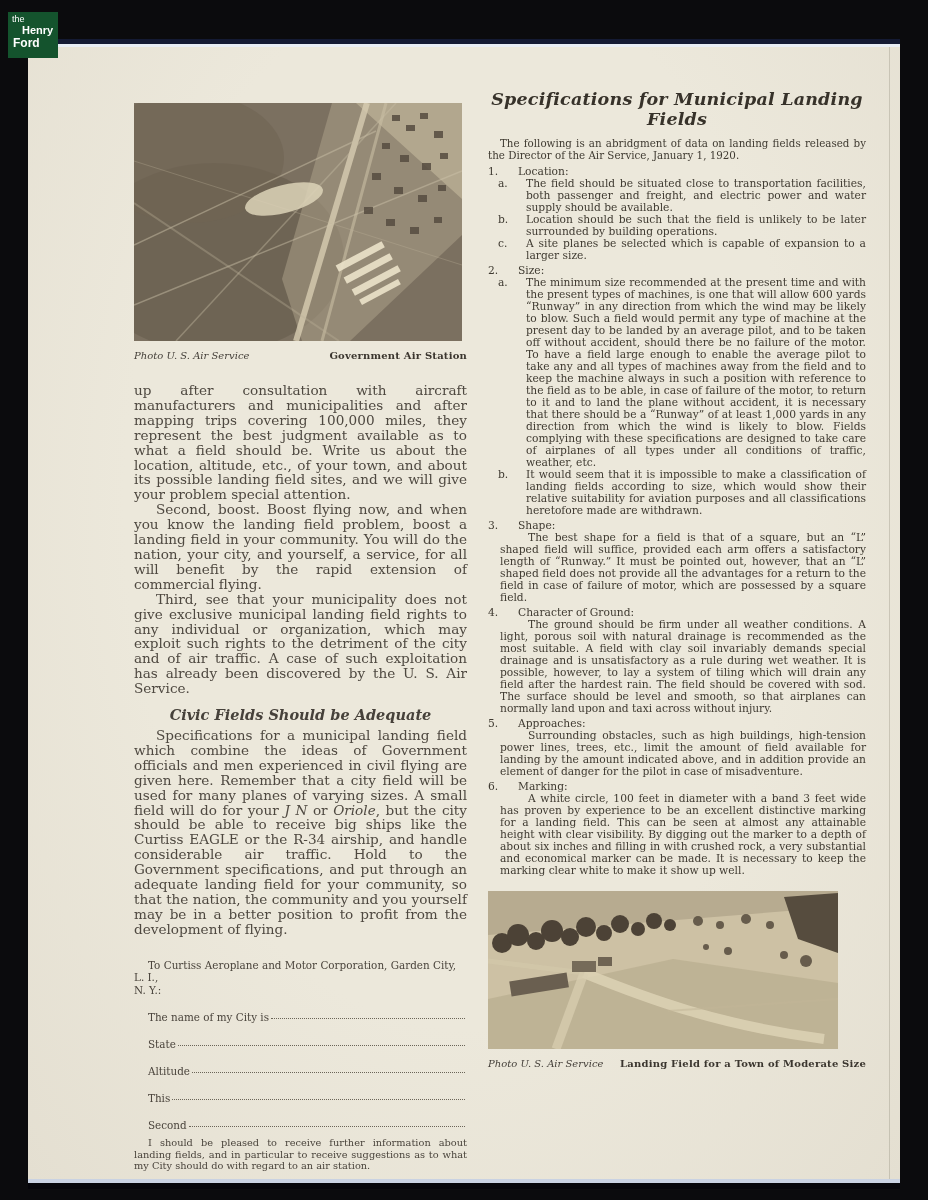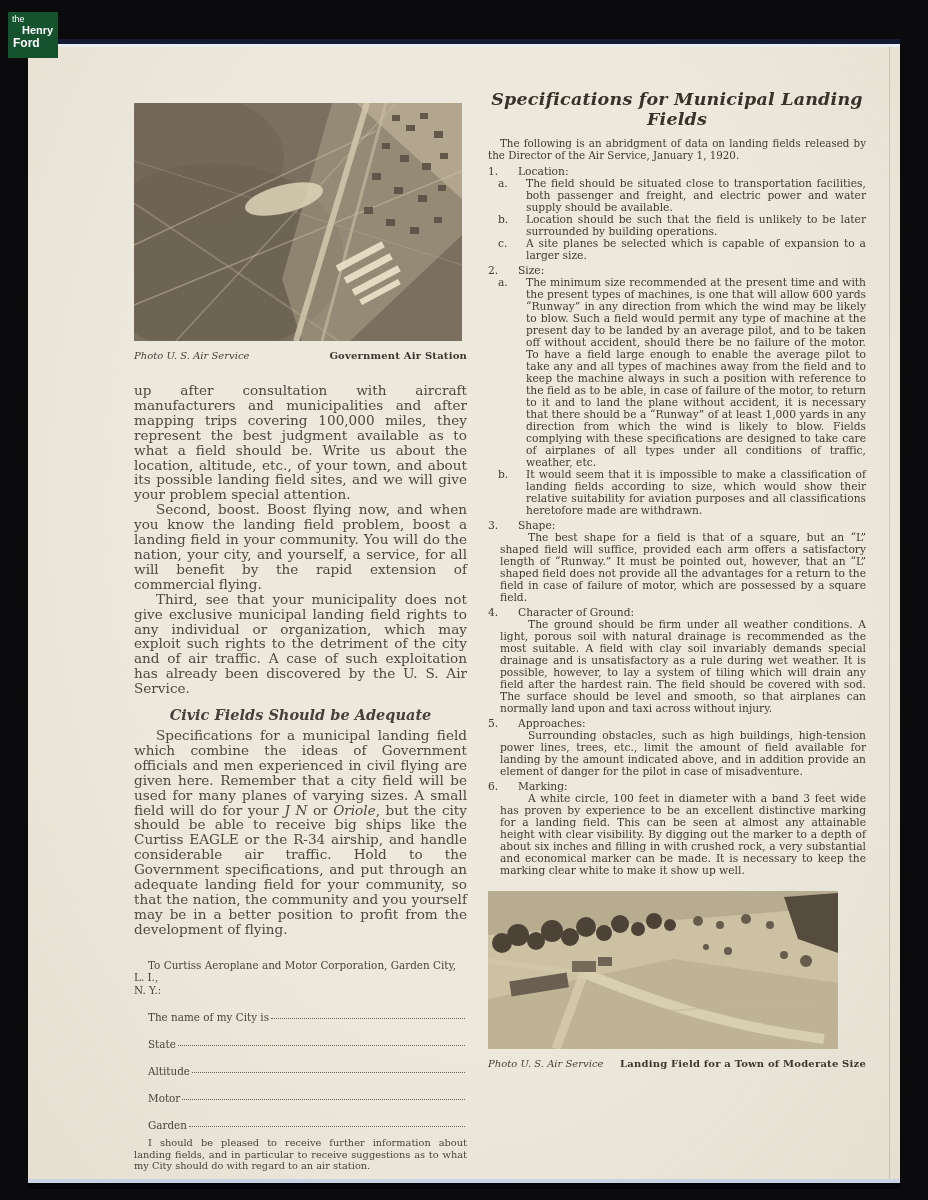--- a/index.html
+++ b/index.html
@@ -160,25 +160,25 @@
       </div>
       <div class="dotrow">
         <span>State</span>
           <span class="dots"></span>
       </div>
       <div class="dotrow">
         <span>Altitude</span>
           <span class="dots"></span>
       </div>
       <div class="dotrow">
-        <span>Motor</span>
-          <span class="dots"></span>
-      </div>
-      <div class="dotrow">
-        <span>Garden</span>
+        <span>This</span>
+          <span class="dots"></span>
+      </div>
+      <div class="dotrow">
+        <span>Second</span>
           <span class="dots"></span>
       </div>
       <div class="coupon-note">I should be pleased to receive further information about landing fields, and in particular to receive suggestions as to what my City should do with regard to an air station.</div>
     </div>
   </div>
 
   <div class="col-right">
     <div class="spec-title">Specifications for Municipal Landing Fields</div>
     <div class="spec-intro">The following is an abridgment of data on landing fields released by the Director of the Air Service, January 1, 1920.</div>
 

